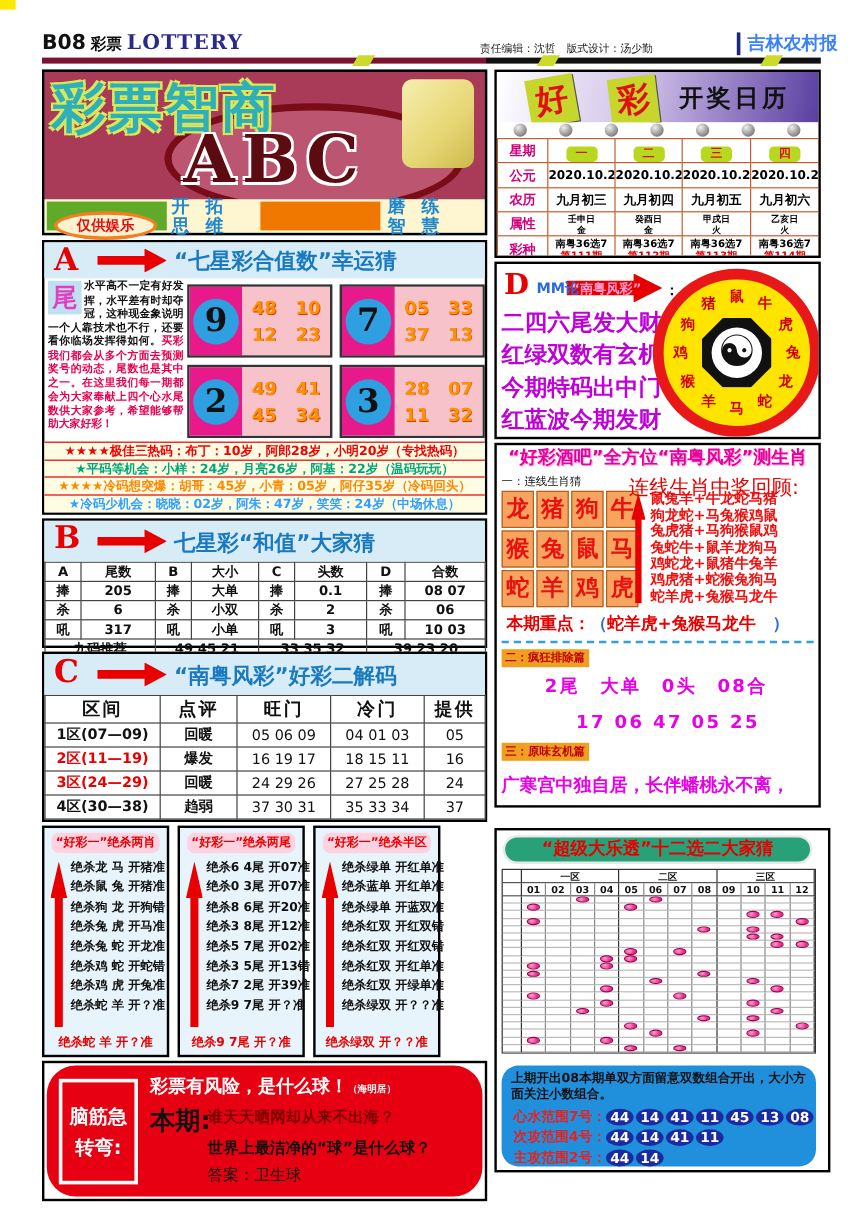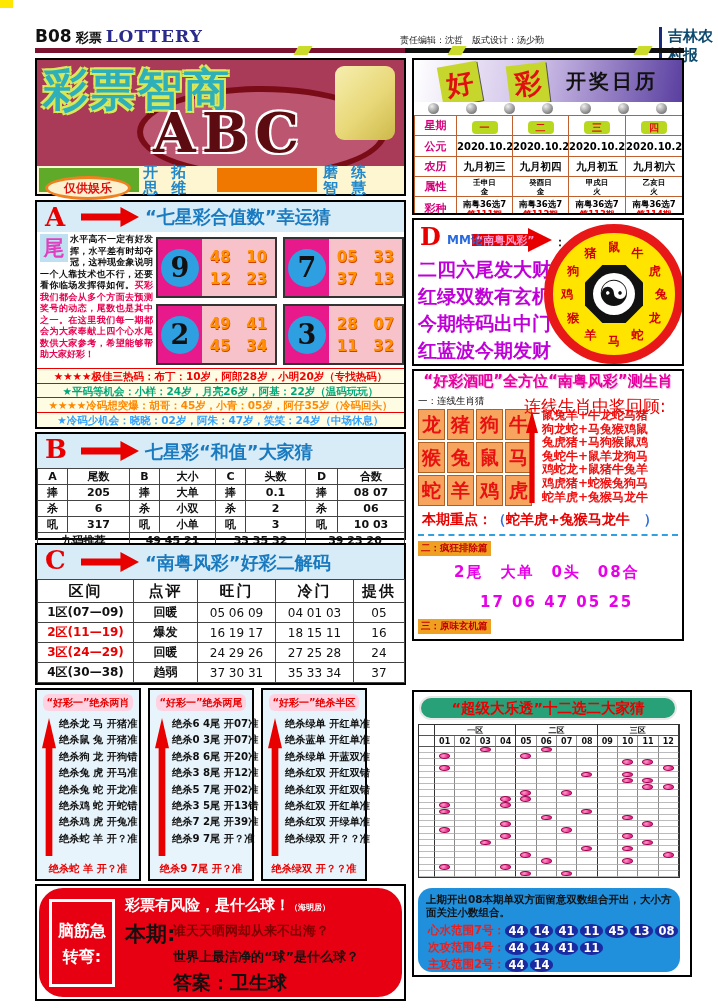--- a/index.html
+++ b/index.html
@@ -6,21 +6,21 @@
   body { font-family:"DejaVu Sans", sans-serif; background:#fff; }
   #page { position:relative; width:718px; height:1008px; background:#fff; overflow:hidden; }
   .abs { position:absolute; }
 
   
   .corner-yellow { left:0; top:0; width:13px; height:8px; background:#ffe800; }
   .hdr-left { left:35px; top:26px; font-size:17px; font-weight:bold; color:#111; white-space:nowrap; }
   .hdr-left .cn { font-size:13px; margin:0 4px; }
   .hdr-left .en { font-family:"DejaVu Serif", serif; color:#2a2a8c; letter-spacing:1px; }
   .hdr-editors { left:400px; top:34px; font-size:9px; color:#222; }
-  .hdr-paper { left:614px; top:27px; font-size:15px; font-weight:bold; color:#0c4a6e; border-left:3px solid #1a2a7a; padding-left:6px;margin-left:45px; }
+  .hdr-paper { left:614px; top:27px; font-size:15px; font-weight:bold; color:#3b82f6; border-left:3px solid #1a2a7a; padding-left:6px; }
   .hdr-rule-l { left:35px; top:48px; width:370px; height:5px; background:#7a1230; }
   .hdr-rule-r { left:405px; top:48px; width:279px; height:5px; background:#111; }
   .reg-mark { top:46px; width:14px; height:9px; background:#cadb2a; transform:skewX(-30deg); }
 
   
   .masthead { left:35px; top:58px; width:371px; height:138px; border:2px solid #000; background:#0c4a6e; }
   .mast-top { position:absolute; left:0; top:0; width:367px; height:106px; background:#a93a58; overflow:hidden; }
   .mast-ellipse { position:absolute; left:100px; top:26px; width:250px; height:92px; background:#bb5570; border:6px solid #7a0c18; border-radius:50%; }
   .mast-gold { position:absolute; left:298px; top:6px; width:60px; height:74px; border-radius:9px; background:linear-gradient(135deg,#f6eeb0,#e8d878 55%,#cdb94a); }
   .mast-title { position:absolute; left:6px; top:0px; font-size:45px; font-weight:bold; color:#2fb0b8; letter-spacing:2px; text-shadow:2px 2px 0 #d8e858,-2px -2px 0 #d8e858,2px -2px 0 #d8e858,-2px 2px 0 #d8e858; }
@@ -76,21 +76,21 @@
 
   
   .brainframe { left:35px; top:884px; width:371px; height:117px; border:2px solid #000; background:#fff; padding:2px; }
   .brainbox { position:relative; width:100%; height:100%; background:#e60012; border-radius:24px; }
   .brain-label { position:absolute; left:10px; top:11px; width:66px; height:88px; border:3px solid #fff; color:#fff; font-size:16px; font-weight:bold; text-align:center; line-height:26px; padding-top:16px; }
   .brain-warn { position:absolute; left:86px; top:8px; color:#fff; font-size:15px; font-weight:bold; white-space:nowrap; }
   .brain-warn .sm { font-size:8px; }
   .brain-issue { position:absolute; left:86px; top:32px; color:#111; font-size:21px; font-weight:bold; }
   .brain-q1 { position:absolute; left:134px; top:34px; color:#7a0000; font-size:13px; font-weight:bold; }
   .brain-q2 { position:absolute; left:134px; top:60px; color:#111; font-size:13px; font-weight:bold; }
-  .brain-ans { position:absolute; left:134px; top:82px; color:#111; font-size:19px; font-weight:bold;text-align:center; }
+  .brain-ans { position:absolute; left:134px; top:82px; color:#111; font-size:13px; font-weight:normal;text-align:center; }
 
   
   .calbox { left:412px; top:58px; width:272px; height:157px; border:2px solid #000; overflow:hidden; }
   .cal-head { position:relative; height:42px; background:linear-gradient(100deg,#ffffff 0%,#cfc0e8 45%,#5a3fa0 100%); }
   .cal-tile { position:absolute; top:4px; width:40px; height:40px; background:#c6d62c; box-shadow:1px 1px 0 #555; color:#e01010; font-size:27px; font-weight:bold; text-align:center; line-height:40px; }
   .cal-tile.t1 { left:26px; transform:rotate(-10deg); }
   .cal-tile.t2 { left:94px; transform:rotate(-7deg); }
   .cal-title { position:absolute; left:152px; top:8px; font-size:20px; font-weight:bold; color:#111; letter-spacing:3px; }
   .cal-spiral { position:relative; height:13px; background:#fff; }
   .cal-spiral i { position:absolute; top:1px; width:11px; height:11px; border-radius:50%; background:radial-gradient(circle at 35% 30%,#eee,#555); }
@@ -111,21 +111,21 @@
   .d-pre { position:absolute; left:33px; top:12px; font-size:12px; font-weight:bold; color:#2a6ae0; }
   .d-quote { position:absolute; left:62px; top:13px; font-size:11px; font-weight:bold; color:#ff9ad0; z-index:2; }
   .d-colon { position:absolute; left:140px; top:14px; font-size:12px; font-weight:bold; color:#111; }
   .d-poem { position:absolute; left:4px; top:36px; font-size:19px; font-weight:bold; color:#c000d8; line-height:27px; white-space:nowrap; }
   .wheel { position:absolute; left:130px; top:4px; width:140px; height:140px; border-radius:50%; border:9px solid #e81818; background:#ffe400; }
   .wheel .zch { position:absolute; color:#d40000; font-size:12px; font-weight:bold; transform:translate(-50%,-50%); }
   .octagon { position:absolute; left:50%; top:50%; width:58px; height:58px; transform:translate(-50%,-50%); background:#111; clip-path:polygon(30% 0,70% 0,100% 30%,100% 70%,70% 100%,30% 100%,0 70%,0 30%); display:flex; align-items:center; justify-content:center; }
   .taiji { width:42px; height:42px; background:#fff; border-radius:50%; color:#111; font-size:36px; line-height:42px; text-align:center; }
 
   
-  .zsec { left:412px; top:369px; width:272px; height:272px; border:2px solid #000; background:#fff; overflow:hidden; }
+  .zsec { left:412px; top:369px; width:272px; height:304px; border:2px solid #000; background:#fff; overflow:hidden; }
   .z-title { position:absolute; left:0; top:1px; width:100%; text-align:center; font-size:15px; font-weight:bold; color:#e8009c; text-shadow:1px 1px 0 #f8c0e8; white-space:nowrap; }
   .z-sub { font-size:9.5px; font-weight:normal; color:#111; }
   .z-sub1 { position:absolute; left:4px; top:24px; }
   .z-grid { position:absolute; left:4px; top:38px; display:grid; grid-template-columns:repeat(4,27px); grid-auto-rows:31px; gap:2px; }
   .z-cell { background:#f7a45e; border:1px solid #b06020; color:#e81010; font-size:19px; font-weight:bold; text-align:center; line-height:29px; }
   .z-revtitle { position:absolute; left:110px; top:24px; font-size:17px; font-weight:normal; color:#e80000; }
   .z-revarrow { position:absolute; left:112px; top:40px; width:12px; height:92px; background:#e80000; clip-path:polygon(50% 0,100% 24%,72% 24%,72% 100%,28% 100%,28% 24%,0 24%); }
   .z-review { position:absolute; left:128px; top:38px; }
   .z-review div { font-size:12px; font-weight:bold; color:#f01010; line-height:13.6px; white-space:nowrap; }
   .z-focus { position:absolute; left:8px; top:140px; font-size:14px; font-weight:bold; color:#e80000; white-space:nowrap; }

